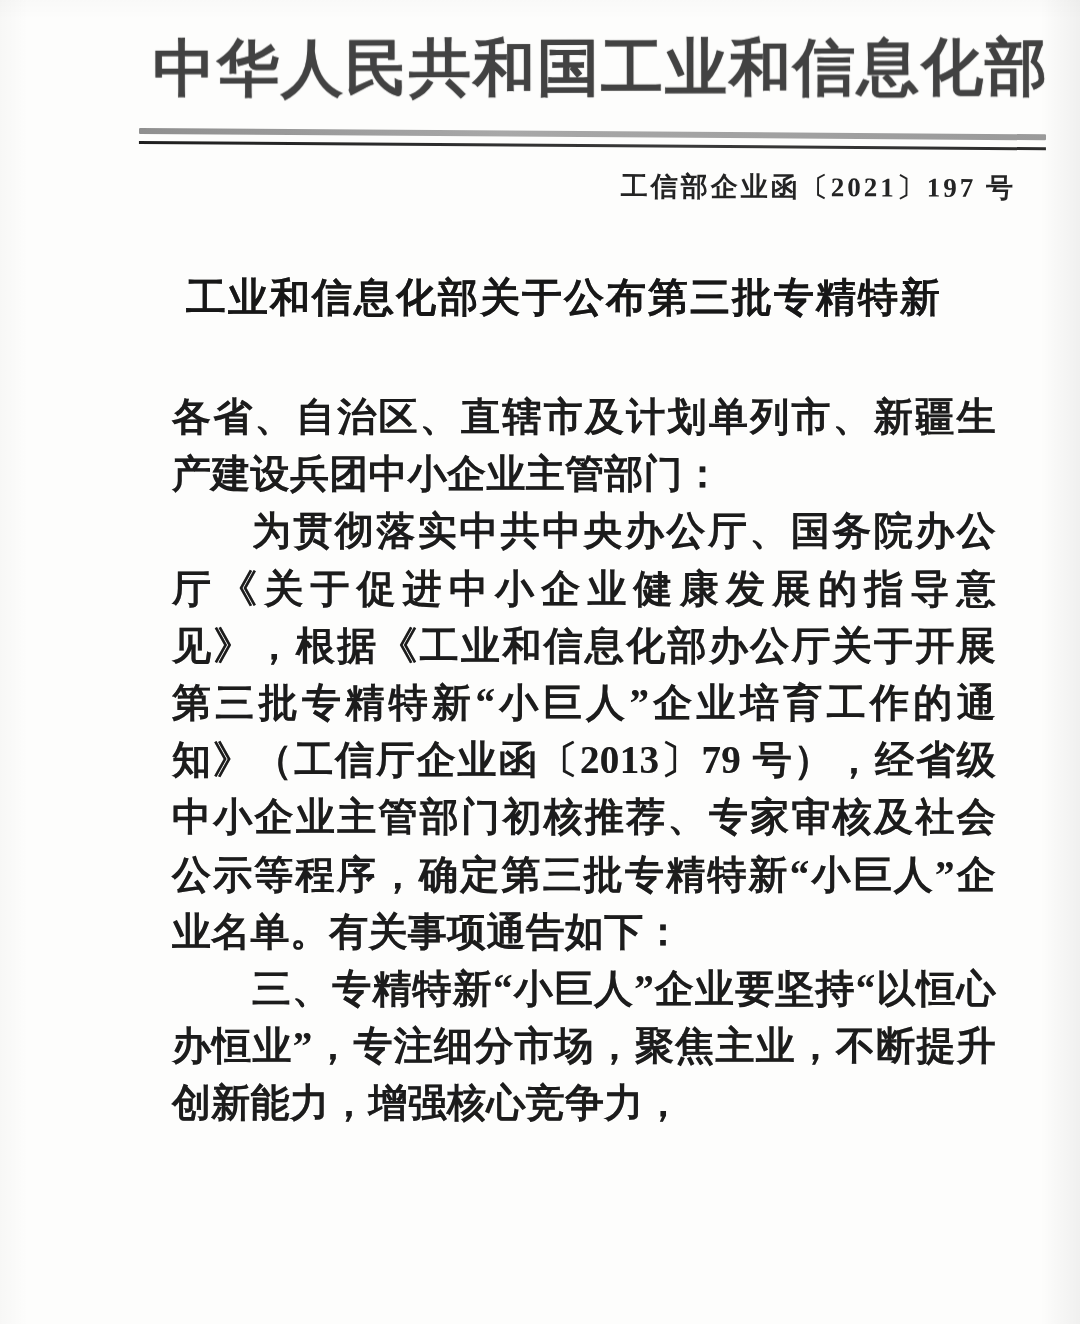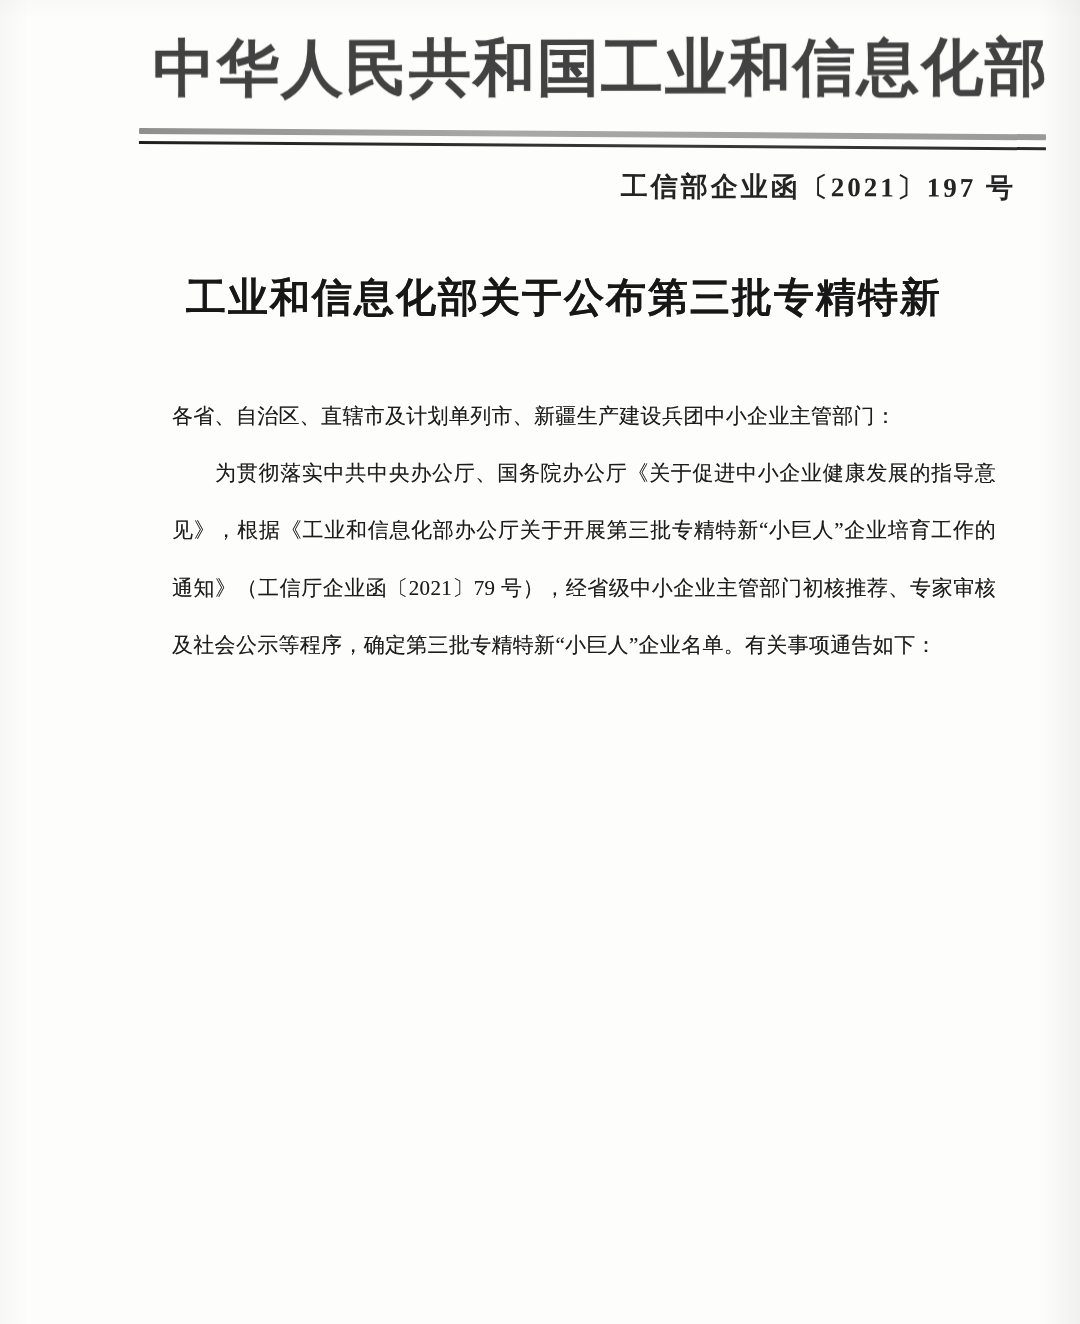--- a/index.html
+++ b/index.html
@@ -71,26 +71,27 @@
     line-height: 72px;
     font-weight: bold;
     letter-spacing: 2px;
     color: #171717;
     text-shadow: 0 0 0.6px rgba(0,0,0,0.6);
   }
   .title-line { display: block; }
   
   .body-text {
     margin: 54px 108px 0 148px;
-    font-size: 21px;
+    font-size: 39px;
     line-height: 57.2px;
     letter-spacing: 0.3px;
     color: #1c1c1c;
     text-align: justify;
     text-shadow: 0 0 0.4px rgba(0,0,0,0.4);
+    font-weight: bold;
   }
   .para {
     margin: 0;
     text-indent: 2.05em;
   }
   .para.no-indent { text-indent: 0; }
 </style>
 </head>
 <body>
 
@@ -105,16 +106,17 @@
   </header>
 
   <div class="doc-number">工信部企业函〔2021〕197 号</div>
 
   <h1 class="title">
     <span class="title-line">工业和信息化部关于公布第三批专精特新</span>
   </h1>
 
   <main class="body-text">
     <p class="para no-indent">各省、自治区、直辖市及计划单列市、新疆生产建设兵团中小企业主管部门：</p>
-    <p class="para">为贯彻落实中共中央办公厅、国务院办公厅《关于促进中小企业健康发展的指导意见》，根据《工业和信息化部办公厅关于开展第三批专精特新“小巨人”企业培育工作的通知》（工信厅企业函〔2021〕79 号），经省级中小企业主管部门初核推荐、专家审核及社会公示等程序，确定第三批专精特新“小巨人”企业名单。有关事项通告如下：</p>
+    <p class="para">为贯彻落实中共中央办公厅、国务院办公厅《关于促进中小企业健康发展的指导意见》，根据《工业和信息化部办公厅关于开展第三批专精特新“小巨人”企业培育工作的通知》（工信厅企业函〔2013〕79 号），经省级中小企业主管部门初核推荐、专家审核及社会公示等程序，确定第三批专精特新“小巨人”企业名单。有关事项通告如下：</p>
+    <p class="para">三、专精特新“小巨人”企业要坚持“以恒心办恒业”，专注细分市场，聚焦主业，不断提升创新能力，增强核心竞争力，</p>
   </main>
 
 </div>
 
 </body></html>

